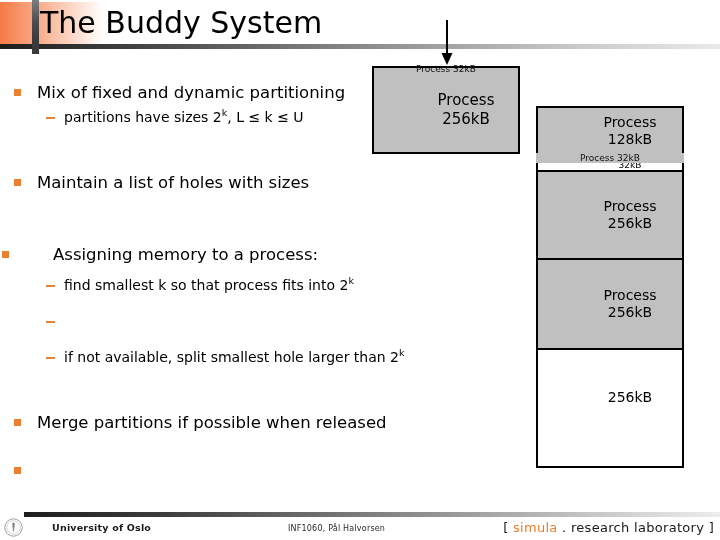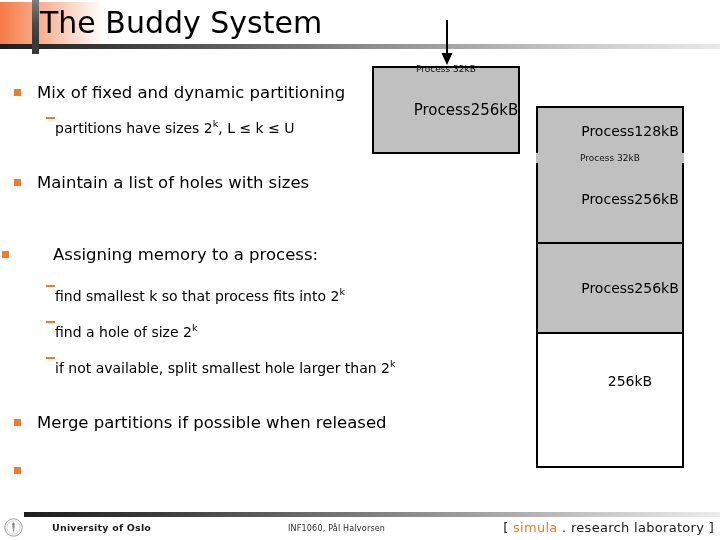--- a/index.html
+++ b/index.html
@@ -79,21 +79,20 @@
     font-size: 16.5px;
     line-height: 21px;
     color: #000000;
     margin-left: 16px;
     white-space: nowrap;
   }
   .sub-row {
     position: absolute;
     display: flex;
     align-items: flex-start;
-    flex-direction: column;
   }
   .sub-dash {
     width: 9px;
     height: 2px;
     background: #E8802F;
     flex: 0 0 auto;
     margin-top: 9px;
   }
   .sub-text {
     font-size: 14px;
@@ -111,21 +110,21 @@
   .mem-box {
     position: absolute;
     border: 2px solid #000000;
     box-sizing: border-box;
     background: #ffffff;
   }
   .mem-seg {
     box-sizing: border-box;
     width: 100%;
     display: flex;
-    flex-direction: row;
+    flex-direction: column;
     align-items: center;
     justify-content: center;
     text-align: center;
     overflow: hidden;
     padding-left: 40px;
   }
   .seg-gray { background: #c0c0c0; }
   .seg-white { background: #ffffff; }
   .seg-line-bottom { border-bottom: 2px solid #000000; }
   .seg-big {
@@ -240,21 +239,20 @@
   <div class="bullet-text">Assigning memory to a process:</div>
 </div>
 
 <div class="sub-row" style="left:46px; top:276px;">
   <div class="sub-dash"></div>
   <div class="sub-text"><span>find smallest k so that process fits into 2</span><sup class="k">k</sup><span></span></div>
 </div>
 
 <div class="sub-row" style="left:46px; top:312px;">
   <div class="sub-dash"></div>
-  <div class="sub-text"><span>find a hole of size 2</span><sup class="k">k</sup><span></span></div>
 </div>
 
 <div class="sub-row" style="left:46px; top:348px;">
   <div class="sub-dash"></div>
   <div class="sub-text"><span>if not available, split smallest hole larger than 2</span><sup class="k">k</sup><br></div>
 </div>
 
 <div class="bullet-row" style="left:14px; top:412px;">
   <div class="bullet-marker"></div>
   <div class="bullet-text">Merge partitions if possible when released</div>
@@ -275,20 +273,23 @@
     <div class="seg-big">Process</div>
     <div class="seg-big">256kB</div>
   </div>
 </div>
 <div class="ghost-label" style="left:372px; top:64px; width:148px;">Process 32kB</div>
 
 <div class="mem-box" style="left:536px; top:106px; width:148px; height:362px;">
   <div class="mem-seg seg-gray seg-line-bottom" style="height:48px;">
     <div class="seg-mid">Process</div>
     <div class="seg-mid">128kB</div>
+  </div>
+  <div class="mem-seg seg-white seg-line-bottom" style="height:16px; justify-content:flex-end;">
+    <div class="seg-tiny">32kB</div>
   </div>
   <div class="mem-seg seg-gray seg-line-bottom" style="height:88px;">
     <div class="seg-mid">Process</div>
     <div class="seg-mid">256kB</div>
   </div>
   <div class="mem-seg seg-gray seg-line-bottom" style="height:90px;">
     <div class="seg-mid">Process</div>
     <div class="seg-mid">256kB</div>
   </div>
   <div class="mem-seg seg-white" style="height:94px;">

